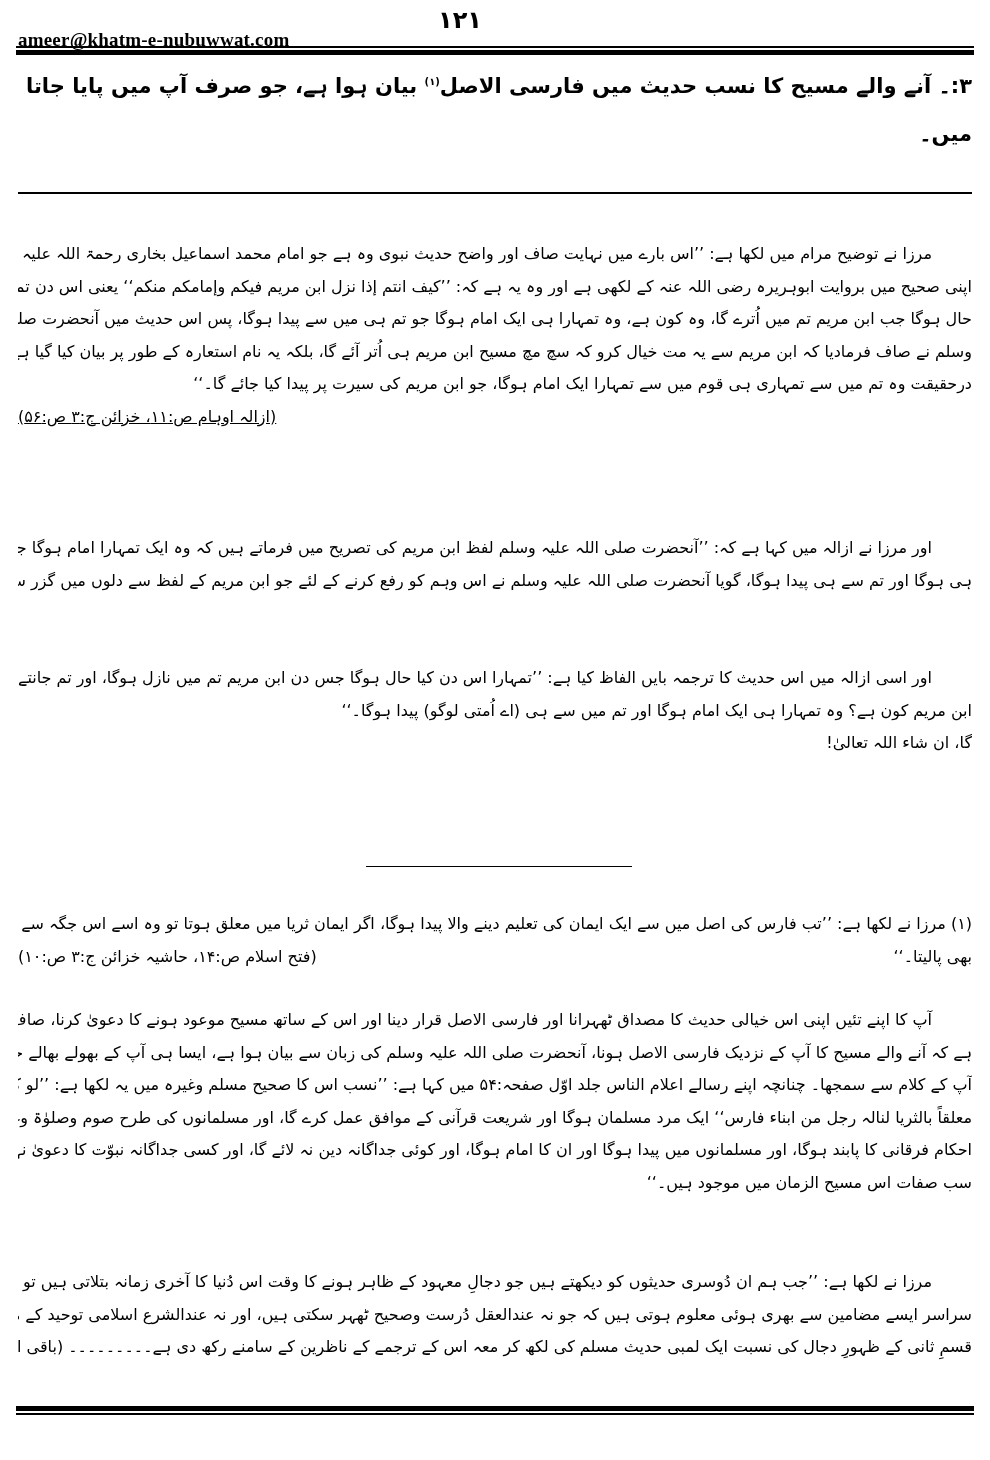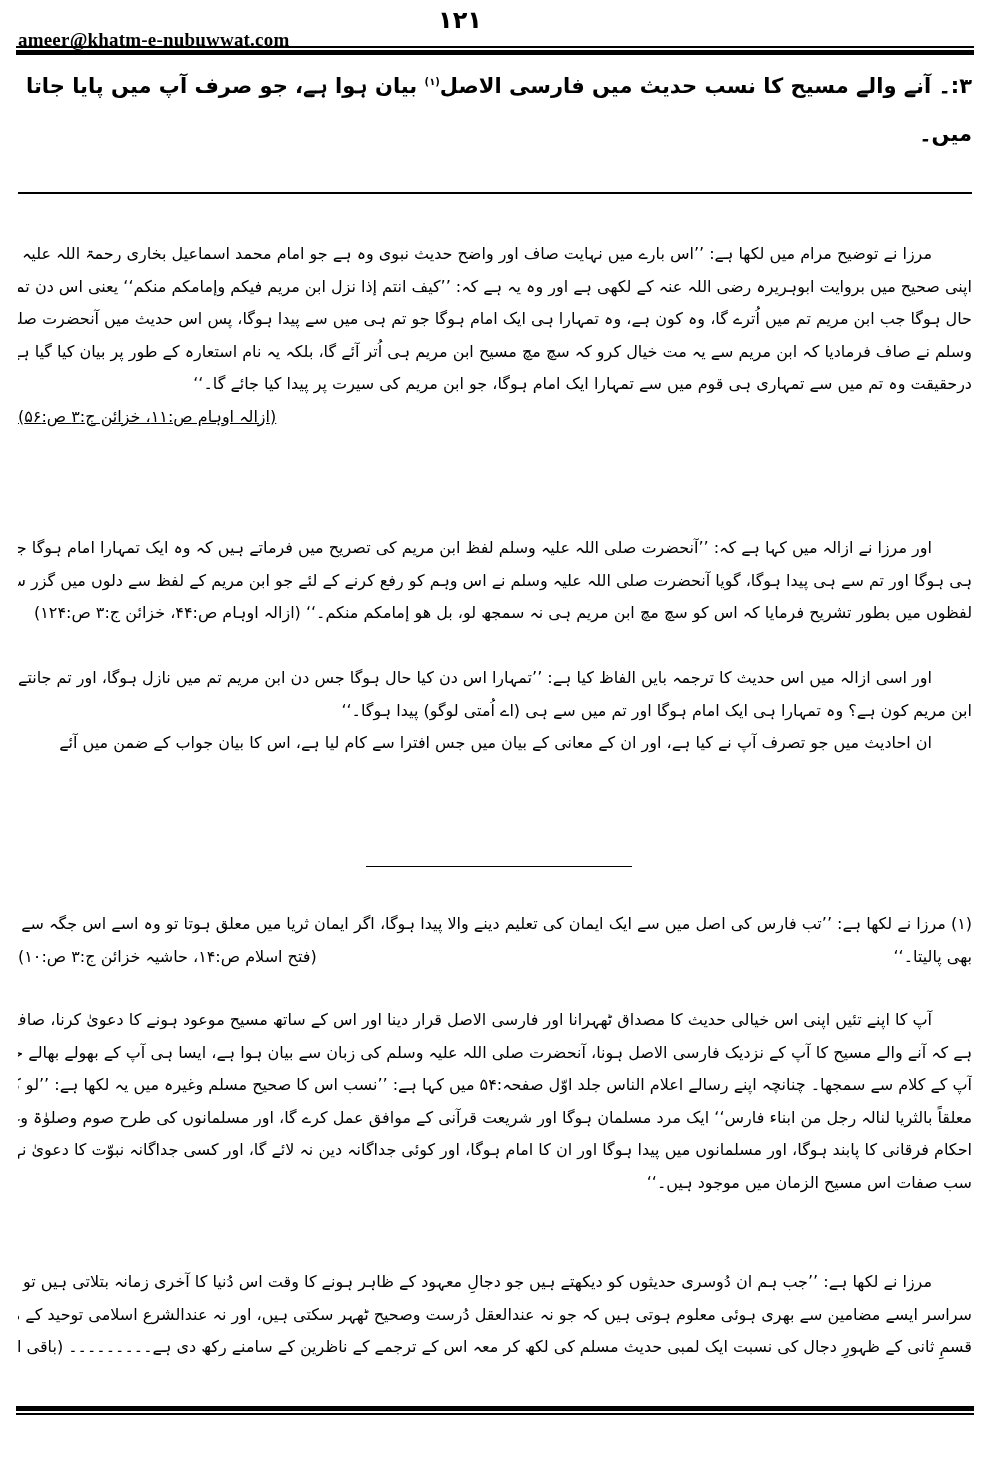--- a/index.html
+++ b/index.html
@@ -62,34 +62,33 @@
     <span class="line">حال ہوگا جب ابن مریم تم میں اُترے گا، وہ کون ہے، وہ تمہارا ہی ایک امام ہوگا جو تم ہی میں سے پیدا ہوگا، پس اس حدیث میں آنحضرت صلی اللہ علیہ</span>
     <span class="line">وسلم نے صاف فرمادیا کہ ابن مریم سے یہ مت خیال کرو کہ سچ مچ مسیح ابن مریم ہی اُتر آئے گا، بلکہ یہ نام استعارہ کے طور پر بیان کیا گیا ہے، ورنہ</span>
     <span class="line">درحقیقت وہ تم میں سے تمہاری ہی قوم میں سے تمہارا ایک امام ہوگا، جو ابن مریم کی سیرت پر پیدا کیا جائے گا۔‘‘</span>
     <span class="line ref">(ازالہ اوہام ص:۱۱، خزائن ج:۳ ص:۵۶)</span>
   </div>
 
   <div class="txt body" style="top:532px;">
     <span class="line indent">اور مرزا نے ازالہ میں کہا ہے کہ: ’’آنحضرت صلی اللہ علیہ وسلم لفظ ابن مریم کی تصریح میں فرماتے ہیں کہ وہ ایک تمہارا امام ہوگا جو تم میں سے</span>
     <span class="line">ہی ہوگا اور تم سے ہی پیدا ہوگا، گویا آنحضرت صلی اللہ علیہ وسلم نے اس وہم کو رفع کرنے کے لئے جو ابن مریم کے لفظ سے دلوں میں گزر سکتا تھا، مابعد کے</span>
     <span class="line" style="position:relative;">
-      <span>لفظوں میں بطور تشریح فرمایا کہ اس کو سچ مچ ابن مریم ہی نہ سمجھ لو، بل ھو إمامکم منکم۔‘‘</span>
       <span style="position:absolute; left:16px; direction:ltr;">(ازالہ اوہام ص:۴۴، خزائن ج:۳ ص:۱۲۴)</span>
     </span>
   </div>
 
   <div class="txt body" style="top:662px;">
     <span class="line indent">اور اسی ازالہ میں اس حدیث کا ترجمہ بایں الفاظ کیا ہے: ’’تمہارا اس دن کیا حال ہوگا جس دن ابن مریم تم میں نازل ہوگا، اور تم جانتے ہو کہ</span>
     <span class="line" style="position:relative;">
       <span>ابن مریم کون ہے؟ وہ تمہارا ہی ایک امام ہوگا اور تم میں سے ہی (اے اُمتی لوگو) پیدا ہوگا۔‘‘</span>
     </span>
   </div>
 
   <div class="txt body" style="top:727px;">
-    <span class="line indent">ان احادیث میں جو تصرف آپ نے کیا ہے، اور ان کے معانی کے بیان میں جس افترا سے کام لیا ہے، اس کا بیان جواب کے ضمن میں آئے</span>
+    <span class="line">گا، ان شاء اللہ تعالیٰ!</span>
   </div>
 
   <div class="rule-single" style="top:866px; left:366px; width:266px; height:1px;"></div>
 
   <div class="txt body" style="top:908px;">
     <span class="line"><span>(۱)</span> <span>مرزا نے لکھا ہے: ’’تب فارس کی اصل میں سے ایک ایمان کی تعلیم دینے والا پیدا ہوگا، اگر ایمان ثریا میں معلق ہوتا تو وہ اسے اس جگہ سے</span></span>
     <span class="line" style="position:relative;">
       <span>بھی پالیتا۔‘‘</span>
       <span style="position:absolute; left:0; direction:ltr;">(فتح اسلام ص:۱۴، حاشیہ خزائن ج:۳ ص:۱۰)</span>
     </span>

